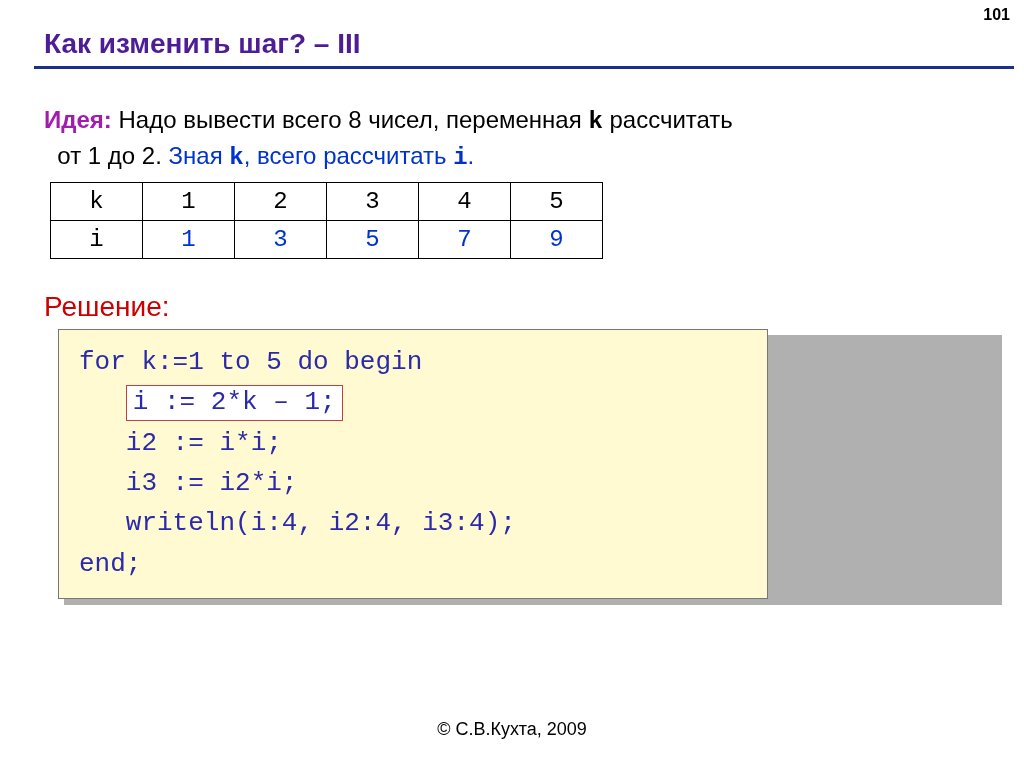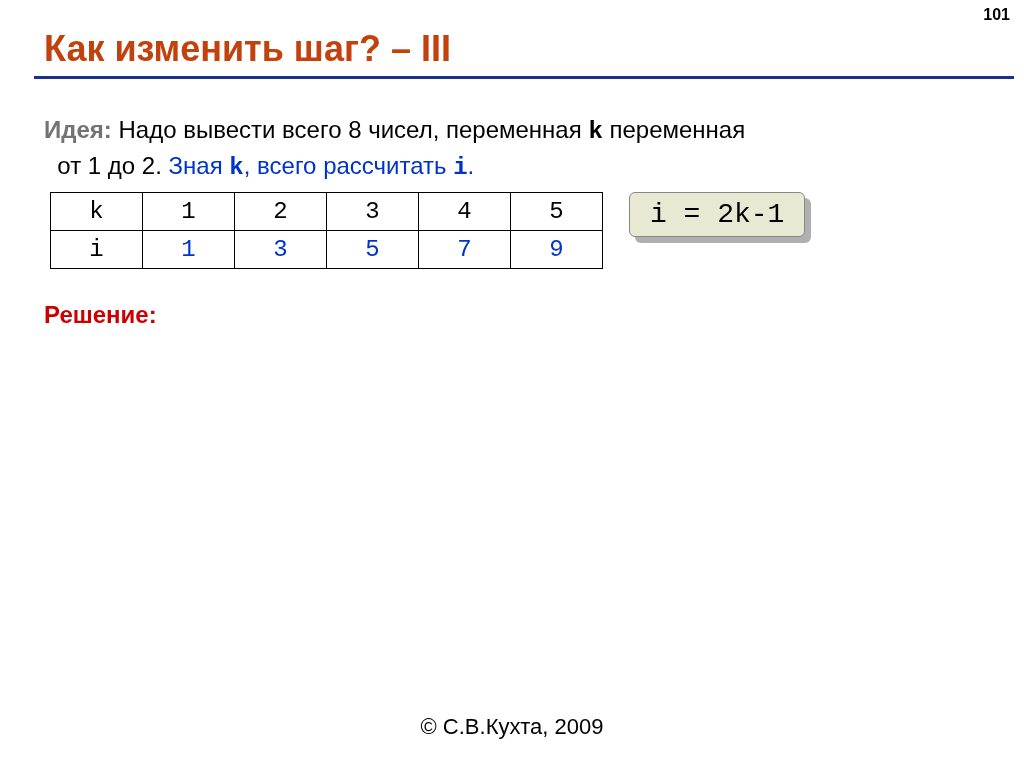--- a/index.html
+++ b/index.html
@@ -12,39 +12,39 @@
     padding: 8px 28px 0 44px;
   }
   .page-number {
     position: absolute;
     top: 6px;
     right: 14px;
     font-size: 16px;
     font-weight: bold;
   }
   .title {
-    font-size: 36px;
+    font-size: 28px;
     font-weight: bold;
-    color: #c2410c;
+    color: #4c1d95;
     margin-top: 20px;
     margin-bottom: 6px;
   }
   .title-rule {
     border: none;
     border-top: 3px solid #1b2f8c;
     width: 980px;
     margin-left: -10px;
     margin-bottom: 34px;
   }
   .idea {
     font-size: 24px;
     line-height: 1.4;
     margin-bottom: 8px;
   }
-  .idea .label { color: #737373; font-weight: bold; }
+  .idea .label { color: #a21caf; font-weight: bold; }
   .idea .accent { color: #0033cc; margin-top: 21px; }
   .mono { font-family: "Courier New", Courier, monospace; }
   .idea .mono { font-weight: bold; }
 
   .row-tab-formula {
     display: flex;
     align-items: flex-start;
     gap: 26px;
     margin-top: 2px;
   }
@@ -79,22 +79,22 @@
     border-radius: 6px;
     padding: 6px 20px;
     font-family: "Courier New", Courier, monospace;
     font-size: 28px;
     color: #000;
     white-space: nowrap;
   }
 
   .solution-label {
     color: #cc0000;
-    font-weight: bold;
-    font-size: 24px;
+    font-weight: normal;
+    font-size: 28px;
     margin-top: 32px;
     margin-bottom: 6px;
   }
   .code-wrap { position: relative; margin-left: 14px; }
   .code-shadow {
     position: absolute;
     top: 6px; left: 6px;
     width: 100%; height: 100%;
     background: #b0b0b0;
   }
@@ -116,34 +116,34 @@
     border: 1px solid #c04040;
     padding: 0 6px;
     line-height: 1.3;
   }
 
   .footer {
     position: absolute;
     bottom: 28px;
     left: 0; right: 0;
     text-align: center;
-    font-size: 22px;
+    font-size: 18px;
     color: #000;
   }
 </style>
 </head>
 <body>
 
 <div class="page-number">101</div>
 
 <h1 class="title">Как изменить шаг? – III</h1>
 <hr class="title-rule">
 
 <div class="idea">
-  <span class="label">Идея:</span><span> Надо вывести всего 8 чисел, переменная </span><span class="mono">k</span><span> переменная</span><br>
+  <span class="label">Идея:</span><span> Надо вывести всего 8 чисел, переменная </span><span class="mono">k</span><span> рассчитать</span><br>
   &nbsp;&nbsp;<span>от 1 до 2. </span><span class="accent">Зная </span><span class="accent mono">k</span><span class="accent">, всего рассчитать </span><span class="accent mono">i</span><span class="accent">.</span>
 </div>
 
 <div class="row-tab-formula">
   <table class="ki">
     <tbody>
         <tr>
       <td>k</td>
       <td>1</td>
       <td>2</td>
@@ -155,25 +155,27 @@
       <td>i</td>
       <td class="val">1</td>
       <td class="val">3</td>
       <td class="val">5</td>
       <td class="val">7</td>
       <td class="val">9</td>
     </tr>
   </tbody>
     </table>
 
-  <div class="formula-wrap">
-    <div class="formula-shadow"></div>
-    <div class="formula">i = 2k-1</div>
-  </div>
 </div>
 
 <div class="solution-label">Решение:</div>
 
 <div class="code-wrap">
   <div class="code-shadow"></div>
+  <div class="code-block"><span>for k:=1 to 5 do begin</span>
+   <span class="hl">i := 2*k – 1;</span>
+<span>   i2 := i*i;</span>
+<span>   i3 := i2*i;</span>
+<span>   writeln(i:4, i2:4, i3:4);</span>
+<span>end;</span></div>
 </div>
 
 <div class="footer">© С.В.Кухта, 2009</div>
 
 </body></html>

